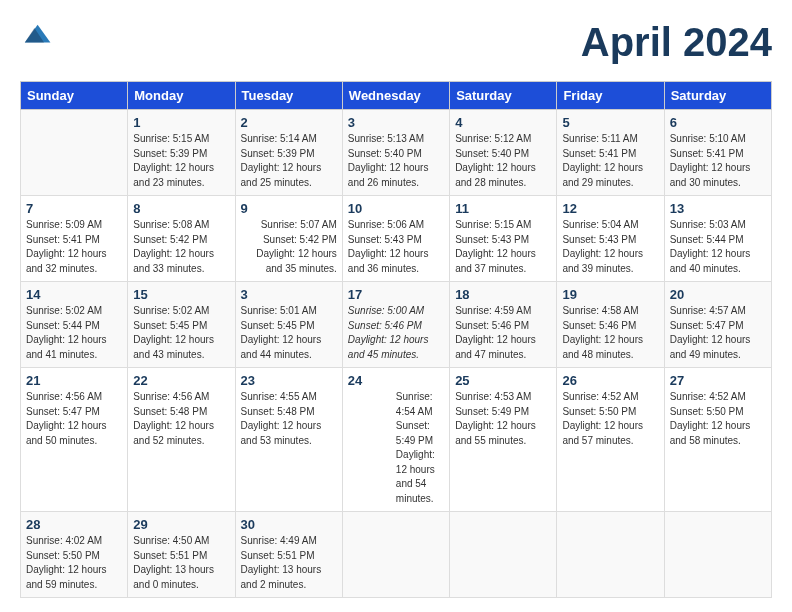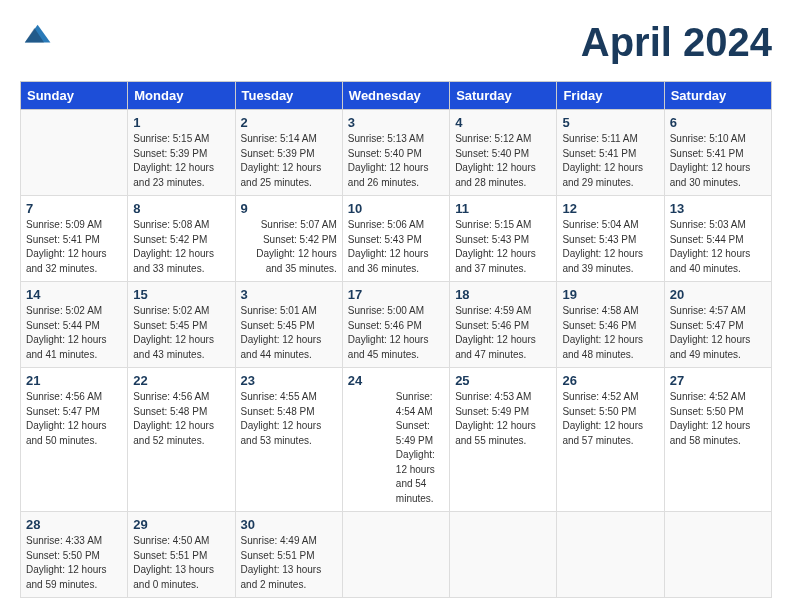--- a/index.html
+++ b/index.html
@@ -227,21 +227,21 @@
         </td>
         <td>
           <span class="day-number">3</span>
           <div class="day-info" style="white-space: pre-line;">Sunrise: 5:01 AM
 Sunset: 5:45 PM
 Daylight: 12 hours
 and 44 minutes.</div>
         </td>
         <td>
           <span class="day-number">17</span>
-          <div class="day-info" style="white-space: pre-line;">Sunrise: 5:00 AM
+          <div class="day-info" style="white-space: pre-line; font-style: italic;">Sunrise: 5:00 AM
 Sunset: 5:46 PM
 Daylight: 12 hours
 and 45 minutes.</div>
         </td>
         <td>
           <span class="day-number">18</span>
           <div class="day-info" style="white-space: pre-line;">Sunrise: 4:59 AM
 Sunset: 5:46 PM
 Daylight: 12 hours
 and 47 minutes.</div>
@@ -308,21 +308,21 @@
           <span class="day-number">27</span>
           <div class="day-info" style="white-space: pre-line;">Sunrise: 4:52 AM
 Sunset: 5:50 PM
 Daylight: 12 hours
 and 58 minutes.</div>
         </td>
       </tr>
       <tr>
         <td>
           <span class="day-number">28</span>
-          <div class="day-info" style="white-space: pre-line;">Sunrise: 4:33 AM
+          <div class="day-info" style="white-space: pre-line;">Sunrise: 4:02 AM
 Sunset: 5:50 PM
 Daylight: 12 hours
 and 59 minutes.</div>
         </td>
         <td>
           <span class="day-number">29</span>
           <div class="day-info" style="white-space: pre-line;">Sunrise: 4:50 AM
 Sunset: 5:51 PM
 Daylight: 13 hours
 and 0 minutes.</div>

